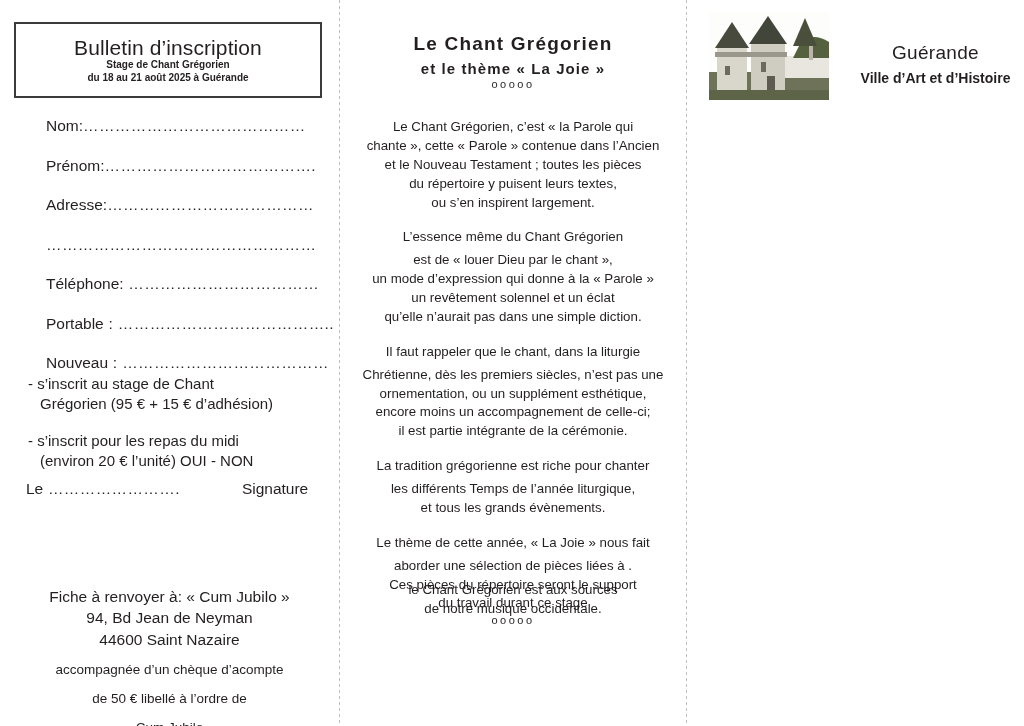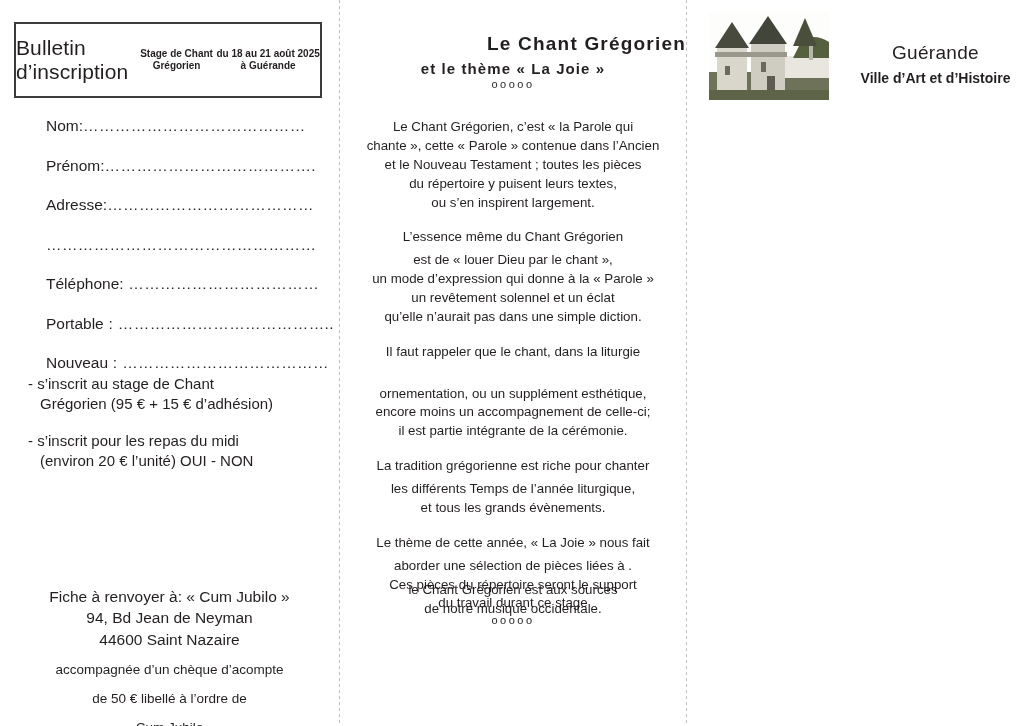--- a/index.html
+++ b/index.html
@@ -17,41 +17,41 @@
         background-image:linear-gradient(to bottom,#bfbfbf 0 3px,transparent 3px 6px);
         background-size:1px 6px;}
   .fold.left-fold{left:339px;}
   .fold.right-fold{left:686px;}
 
   
   .panel-left{position:absolute;left:0;top:0;width:339px;height:726px;}
   .bulletin-box{
     position:absolute;left:14px;top:22px;width:308px;height:76px;
     border:2px solid #3b3b3b;box-sizing:border-box;
-    display:flex;flex-direction:row;align-items:center;justify-content:center;
+    display:flex;flex-direction:column;align-items:center;justify-content:center;
   }
   .bulletin-title{font-size:21px;font-weight:400;letter-spacing:.1px;line-height:1.12;}
   .bulletin-sub{font-size:10px;line-height:1.25;text-align:center;font-weight:600;}
 
   .form-lines{position:absolute;left:0;top:118px;width:339px;padding-left:20px;}
   .fl{font-size:15.5px;line-height:1;margin:0 0 24px 0;padding-left:26px;white-space:nowrap;}
   .dots{letter-spacing:.4px;}
 
   .opts{position:absolute;left:0;top:374px;width:339px;font-size:15px;line-height:1.3;}
   .opt{padding-left:40px;text-indent:-12px;margin-bottom:18px;}
   .signline{position:absolute;left:0;top:480px;width:339px;font-size:15.5px;padding-left:26px;}
   .signline .sig{margin-left:62px;}
 
   .return-block{position:absolute;left:0;top:586px;width:339px;text-align:center;}
   .return-block .r1{font-size:15.5px;line-height:1.38;}
   .return-block .r2{font-size:13.5px;line-height:1.42;margin-top:10px;}
 
   
   .panel-mid{position:absolute;left:340px;top:0;width:346px;height:726px;text-align:center;}
-  .mid-title{position:absolute;left:0;top:33px;width:346px;font-size:19px;font-weight:700;letter-spacing:1.2px;text-align:right;}
+  .mid-title{position:absolute;left:0;top:33px;width:346px;font-size:19px;font-weight:700;letter-spacing:1.2px;}
   .mid-subtitle{position:absolute;left:0;top:60px;width:346px;font-size:15px;font-weight:700;letter-spacing:1.1px;}
   .orn{font-size:11px;letter-spacing:2.5px;line-height:1;color:#2b2b2b;}
   .orn-mid{position:absolute;left:0;top:79px;width:346px;}
 
   .mid-body{position:absolute;left:18px;top:118px;width:310px;font-size:13.3px;line-height:1.42;}
   .mid-body p{margin:0 0 12px 0;}
   .mid-body p.tight{margin-bottom:4px;}
   .mid-body p.gap{margin-bottom:16px;}
   .orn-inline{display:block;font-size:11px;letter-spacing:2.5px;line-height:1.4;}
   .mid-foot{position:absolute;left:18px;top:581px;width:310px;font-size:13.3px;line-height:1.42;}
@@ -95,20 +95,23 @@
       <div class="opt">
         <div>- s’inscrit au stage de Chant</div>
         <div style="padding-left:12px">Grégorien (95 € + 15 € d’adhésion)</div>
       </div>
       <div class="opt">
         <div>- s’inscrit pour les repas du midi</div>
         <div style="padding-left:12px">(environ 20 € l’unité) OUI - NON</div>
       </div>
     </div>
 
+    <div class="signline">
+      <span>Le</span><span class="dots"> …………………….</span><span class="sig">Signature</span>
+    </div>
 
     <div class="return-block">
       <div class="r1">Fiche à renvoyer à: « Cum Jubilo »</div>
       <div class="r1">94, Bd Jean de Neyman</div>
       <div class="r1">44600 Saint Nazaire</div>
       <div class="r2">accompagnée d’un chèque d’acompte</div>
       <div class="r2">de 50 € libellé à l’ordre de</div>
       <div class="r2">« Cum Jubilo »</div>
     </div>
   </div>
@@ -128,21 +131,21 @@
       </p>
       <p class="tight">L’essence même du Chant Grégorien</p>
       <p class="gap">
         <span>est de « louer Dieu par le chant »,</span><br>
         <span>un mode d’expression qui donne à la « Parole »</span><br>
         <span>un revêtement solennel et un éclat</span><br>
         <span>qu’elle n’aurait pas dans une simple diction.</span>
       </p>
       <p class="tight">Il faut rappeler que le chant, dans la liturgie</p>
       <p class="gap">
-        <br>
+        <span>Chrétienne, dès les premiers siècles, n’est pas une</span><br>
         <span>ornementation, ou un supplément esthétique,</span><br>
         <span>encore moins un accompagnement de celle-ci;</span><br>
         <span>il est partie intégrante de la cérémonie.</span>
       </p>
       <p class="tight">La tradition grégorienne est riche pour chanter</p>
       <p class="gap">
         <span>les différents Temps de l’année liturgique,</span><br>
         <span>et tous les grands évènements.</span>
       </p>
       <p class="tight">Le thème de cette année, « La Joie » nous fait</p>

